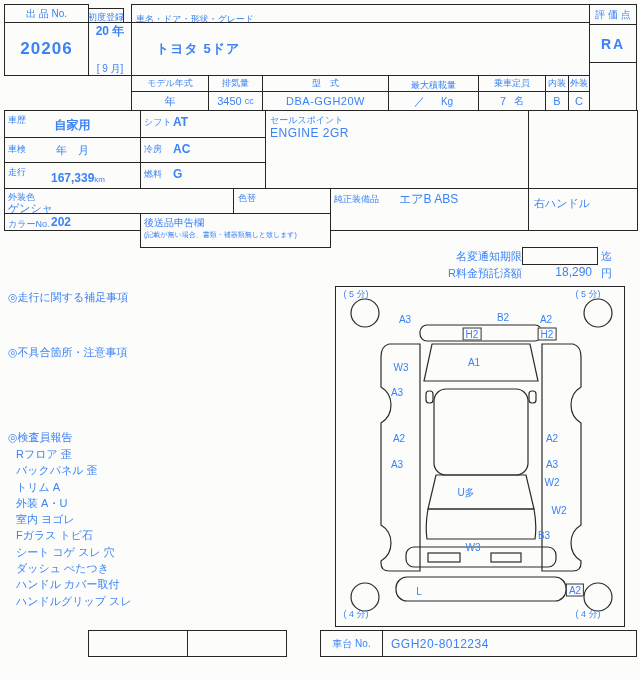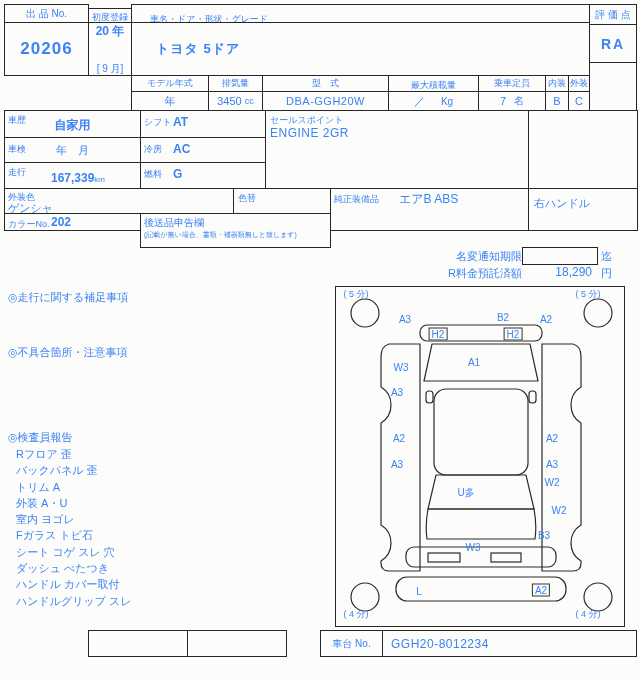--- a/index.html
+++ b/index.html
@@ -20,40 +20,40 @@
   .mini { position:absolute; font-size:9px; white-space:nowrap; }
   .ra   { font-size:14px; font-weight:bold; letter-spacing:2px; }
   .carname { font-size:13px; font-weight:bold; letter-spacing:1px; }
   .valcenter { position:absolute; inset:0; display:flex; align-items:center; justify-content:center; }
   .small-unit { font-size:9px; margin-left:3px; }
   .note-title { position:absolute; font-size:11px; white-space:nowrap; }
   .report-line { font-size:11px; line-height:16.3px; white-space:pre; }
   .diagram { position:absolute; left:335px; top:286px; width:290px; height:341px;
              border:1px solid #262626; box-sizing:border-box; background:#fcfcfa; }
   .mark { position:absolute; transform:translate(-50%,-50%); font-size:10px; white-space:nowrap; }
-  .mark.boxed { border:1px solid #333; padding:0 2px; background:#fcfcfa; }
+  .mark.boxed { border:1px solid #333; padding:0 2px; background:#fcfcfa;margin-left:34px; }
   .tire { position:absolute; transform:translate(-50%,-50%); font-size:9px; white-space:nowrap; }
   .deposit-lbl { position:absolute; font-size:11px; text-align:right; white-space:nowrap; }
   .deposit-val { position:absolute; font-size:12px; text-align:right; white-space:nowrap; }
 </style>
 </head>
 <body>
 
 <div class="sheet">
 
   <div class="cell flex lbl10" style="left:4px;top:4px;width:85px;height:19px">出 品 No.</div>
   <div class="cell flex big" style="left:4px;top:22px;width:85px;height:54px">20206</div>
 
-  <div class="cell flex lbl9" style="left:88px;top:8px;width:44px;height:19px">初度登録</div>
+  <div class="cell flex lbl9" style="left:88px;top:8px;width:36px;height:19px">初度登録</div>
   <div class="cell col" style="left:88px;top:22px;width:44px;height:54px">
     <span class="v12b">20 年</span>
     <span class="fs10">[ 9 月]</span>
   </div>
 
-  <div class="cell lbl9" style="left:131px;top:4px;width:459px;height:31px;display:flex;align-items:center;padding-left:18px">車名・ドア・形状・グレード</div>
+  <div class="cell lbl9" style="left:131px;top:4px;width:459px;height:31px;display:flex;align-items:center;padding-left:4px">車名・ドア・形状・グレード</div>
   <div class="cell carname" style="left:131px;top:22px;width:459px;height:54px;display:flex;align-items:center;padding-left:24px">トヨタ 5ドア</div>
 
   <div class="cell flex lbl10" style="left:589px;top:4px;width:48px;height:21px">評 価 点</div>
   <div class="cell flex ra" style="left:589px;top:24px;width:48px;height:39px">RA</div>
   <div class="cell" style="left:589px;top:62px;width:48px;height:49px"></div>
 
   <div class="cell flex lbl9" style="left:131px;top:75px;width:78px;height:17px">モデル年式</div>
   <div class="cell flex lbl9" style="left:208px;top:75px;width:55px;height:17px">排気量</div>
   <div class="cell flex lbl9" style="left:262px;top:75px;width:127px;height:17px">型　式</div>
   <div class="cell flex lbl9" style="left:388px;top:75px;width:91px;height:21px">最大積載量</div>

